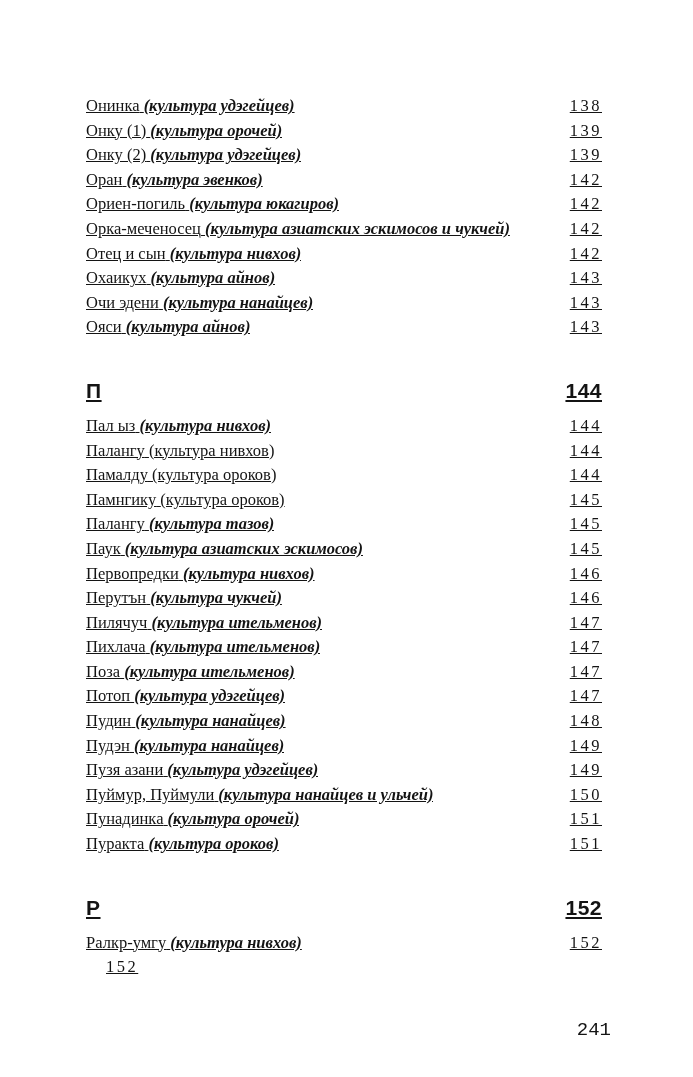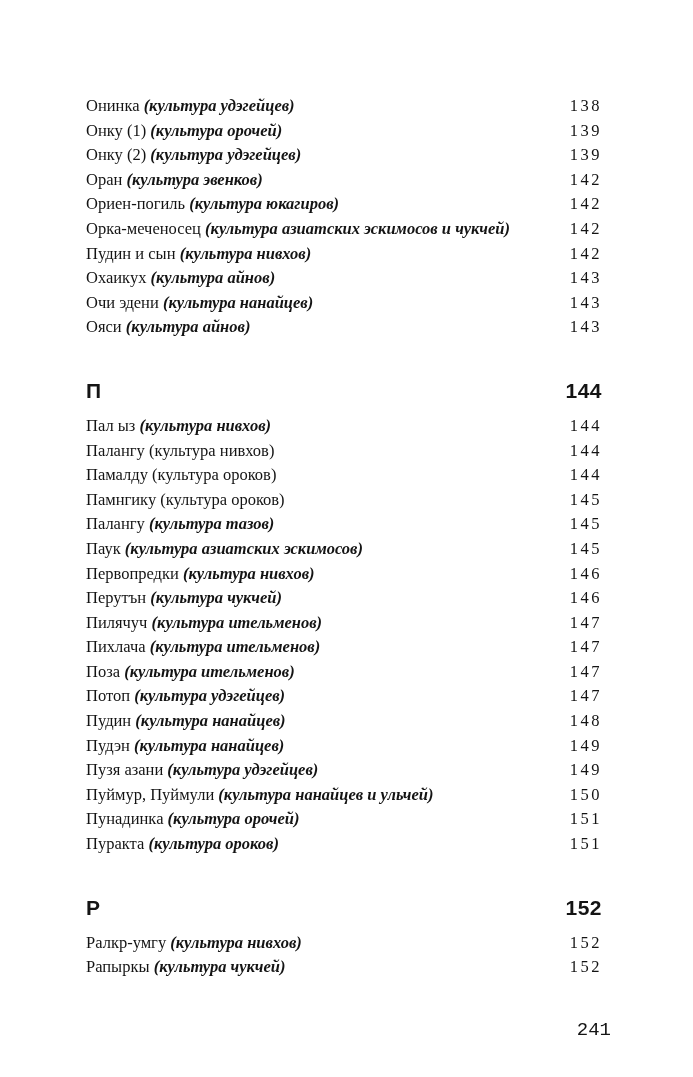--- a/index.html
+++ b/index.html
@@ -14,20 +14,21 @@
     position: relative;
     font-family: "Liberation Serif", serif;
     color: #141414;
     overflow: hidden;
   }
   .content {
     position: absolute;
     left: 86px;
     top: 96px;
     width: 516px;
+    text-decoration: underline;
   }
   .toc-section { margin: 0; }
   .toc-entry {
     display: flex;
     justify-content: space-between;
     align-items: baseline;
     height: 24.6px;
     font-size: 16.5px;
     white-space: nowrap;
   }
@@ -89,21 +90,21 @@
         </div>
         <div class="toc-entry">
           <span class="entry-text"><span class="entry-name">Ориен-погиль</span> <span class="entry-culture italic">(культура юкагиров)</span></span>
           <span class="entry-page">142</span>
         </div>
         <div class="toc-entry">
           <span class="entry-text"><span class="entry-name">Орка-меченосец</span> <span class="entry-culture italic">(культура азиатских эскимосов и чукчей)</span></span>
           <span class="entry-page">142</span>
         </div>
         <div class="toc-entry">
-          <span class="entry-text"><span class="entry-name">Пудин и сын</span> <span class="entry-culture italic">(культура нивхов)</span></span>
+          <span class="entry-text"><span class="entry-name">Отец и сын</span> <span class="entry-culture italic">(культура нивхов)</span></span>
           <span class="entry-page">142</span>
         </div>
         <div class="toc-entry">
           <span class="entry-text"><span class="entry-name">Охаикух</span> <span class="entry-culture italic">(культура айнов)</span></span>
           <span class="entry-page">143</span>
         </div>
         <div class="toc-entry">
           <span class="entry-text"><span class="entry-name">Очи эдени</span> <span class="entry-culture italic">(культура нанайцев)</span></span>
           <span class="entry-page">143</span>
         </div>
@@ -193,19 +194,18 @@
       <section class="toc-section">
         <div class="section-header">
           <span class="section-letter">Р</span>
           <span class="section-page">152</span>
         </div>
         <div class="toc-entry">
           <span class="entry-text"><span class="entry-name">Ралкр-умгу</span> <span class="entry-culture italic">(культура нивхов)</span></span>
           <span class="entry-page">152</span>
         </div>
         <div class="toc-entry">
-          <span class="entry-text"><span class="entry-name">Рапыркы</span> <span class="entry-culture italic">(культура чукчей)</span></span>
           <span class="entry-page">152</span>
         </div>
       </section>
     </div>
   <div class="folio">241</div>
 </div>
 
 </body></html>

